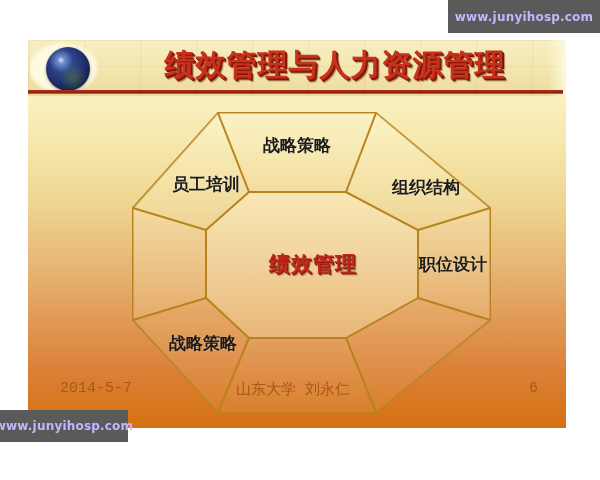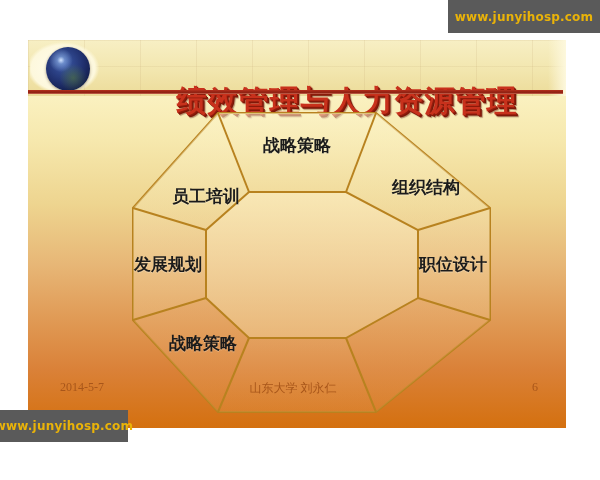--- a/index.html
+++ b/index.html
@@ -86,35 +86,34 @@
     height: 44px;
     border-radius: 50%;
     background:
       radial-gradient(circle at 34% 30%, #cfe2ff 0%, rgba(150,185,235,.55) 9%, rgba(60,90,165,0) 28%),
       radial-gradient(circle at 62% 70%, rgba(90,130,60,.55) 0%, rgba(90,130,60,0) 34%),
       radial-gradient(circle at 40% 36%, #3c5aa8 0%, #20306e 52%, #101a44 82%, #0a1030 100%);
     box-shadow: 0 1px 3px rgba(60,40,10,.45);
   }
   #title-text {
     position: absolute;
-    left: 104px;
+    left: 92px;
     top: 5px;
     width: 430px;
     text-align: center;
     font-family: "DejaVu Sans", "Liberation Sans", sans-serif;
     font-size: 30px;
     font-weight: bold;
     letter-spacing: 1px;
     color: #c8311c;
     text-shadow:
       1px 1px 0 #8f1c0c,
       2px 2px 0 #7b1708,
       3px 3px 1px rgba(90,25,10,.45);
     white-space: nowrap;
-    margin-top: 36px;
   }
 
   
   #diagram {
     position: absolute;
     left: 0;
     top: 0;
     width: 552px;
     height: 388px;
   }
@@ -140,33 +139,33 @@
     white-space: nowrap;
     transform: translate(-50%, -50%);
     text-shadow:
       1px 1px 0 #7e1a0c,
       2px 2px 1px rgba(80,20,8,.45);
   }
 
   
   .footer-item {
     position: absolute;
-    font-family: Liberation Serif, serif;
-    font-size: 12px;
+    font-family: Liberation Mono, monospace;
+    font-size: 15px;
     color: #a8561a;
   }
   #footer-date  { left: 32px;  top: 340px; }
   #footer-org   { left: 0;     top: 340px; width: 530px; text-align: center; }
   #footer-page  { right: 28px; top: 340px; }
 
   
   .watermark {
     position: absolute;
     background: #5a5a5a;
-    color: #eab308;
+    color: #c4b5fd;
     font-family: "DejaVu Sans", "Liberation Sans", sans-serif;
     font-size: 12px;
     font-weight: bold;
     display: flex;
     align-items: center;
     justify-content: center;
     letter-spacing: .2px;
   }
   #watermark-top    { right: 0;  top: 0;     width: 152px; height: 33px; }
   #watermark-bottom { left: 0;   bottom: 38px; width: 128px; height: 32px; }
@@ -233,24 +232,24 @@
     <div class="seg-label" style="left:269px; top:105px;">战略策略</div>
 
     <div class="seg-label" style="left:425px; top:224px;">职位设计</div>
 
     <div class="seg-label" style="left:398px; top:147px;">组织结构</div>
 
 
 
     <div class="seg-label" style="left:175px; top:303px;">战略策略</div>
 
-    <div class="seg-label" style="left:140px; top:224px;">发展规划</div>
-
-    <div class="seg-label" style="left:178px; top:144px;margin-top:12px;">员工培训</div>
-
+
+    <div class="seg-label" style="left:178px; top:144px;">员工培训</div>
+
+    <div id="center-label" style="left:285px; top:224px;">绩效管理</div>
   </div>
 
   <div class="footer-item" id="footer-date">2014-5-7</div>
   <div class="footer-item" id="footer-org">山东大学  刘永仁</div>
   <div class="footer-item" id="footer-page">6</div>
 
 </div>
 
 <div class="watermark" id="watermark-top">www.junyihosp.com</div>
 <div class="watermark" id="watermark-bottom">www.junyihosp.com</div>

